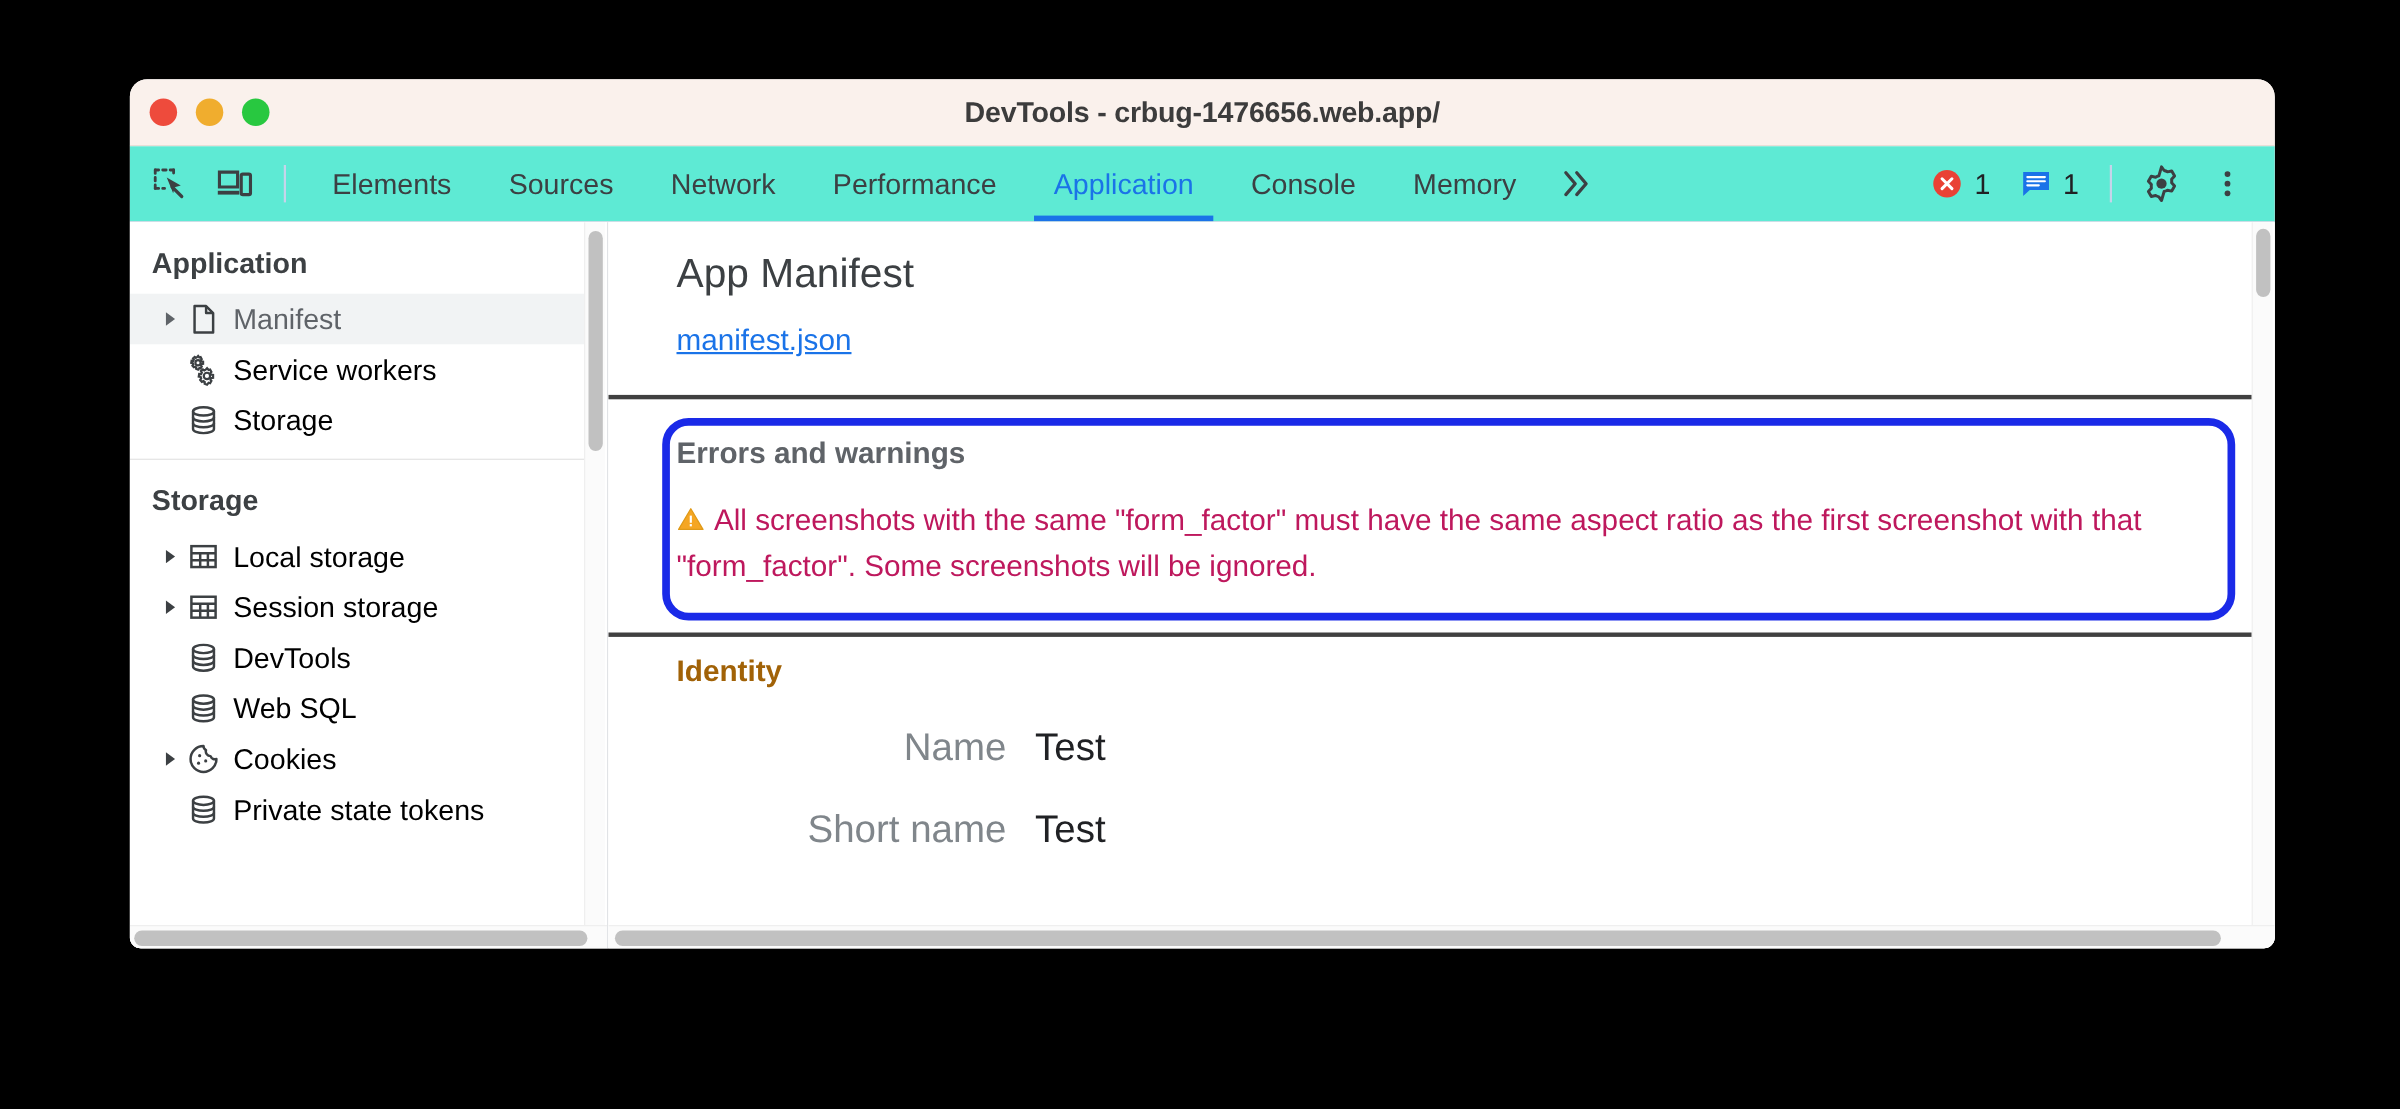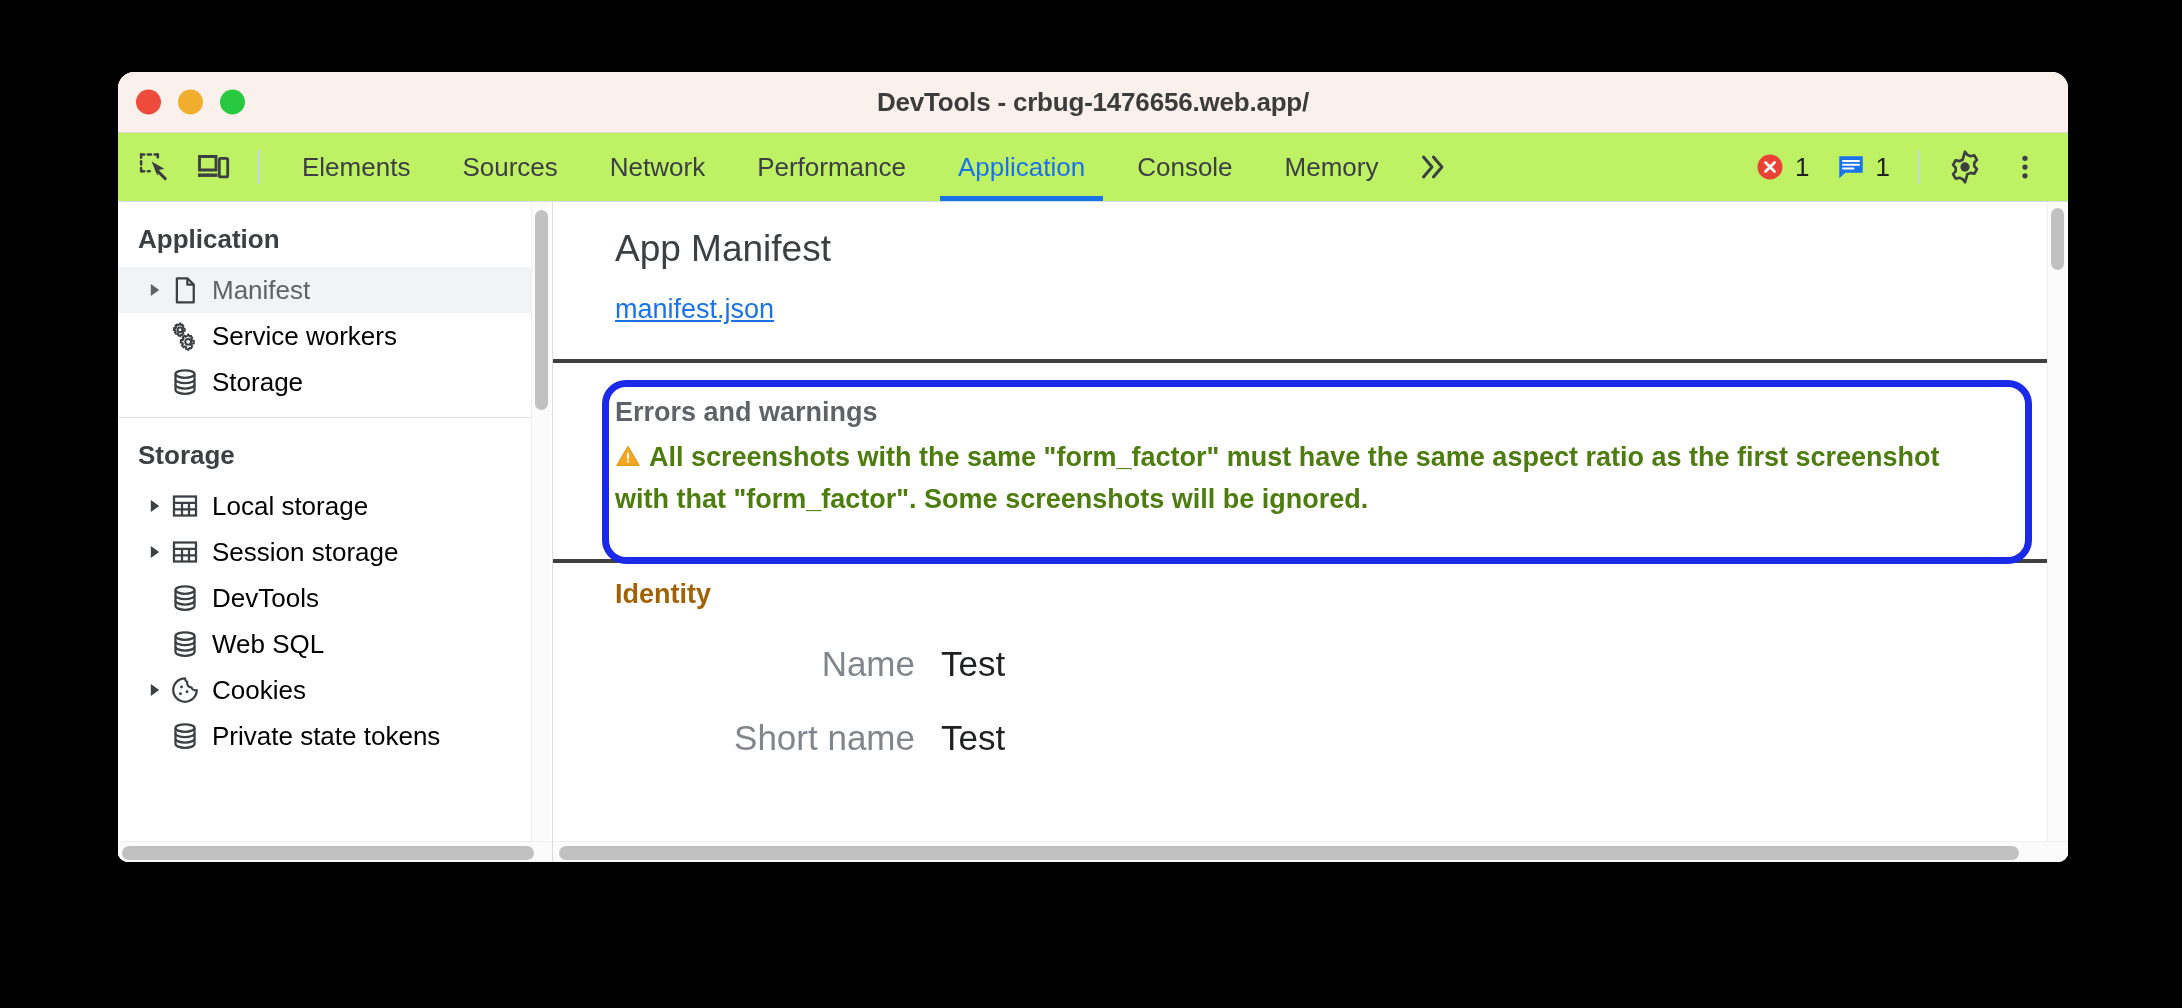--- a/index.html
+++ b/index.html
@@ -64,21 +64,21 @@
     font-size: 26px;
     font-weight: bold;
     color: #3c3c3c;
     letter-spacing: -0.2px;
   }
 
   
   #tabbar {
     position: relative;
     height: 68px;
-    background: #bef264;
+    background: #5eead4;
     display: flex;
     align-items: center;
     border-bottom: 1px solid #d6dde8;
   }
 
   .tb-icon-btn {
     width: 58px;
     height: 58px;
     display: flex;
     align-items: center;
@@ -284,26 +284,25 @@
   #errors-block {
     padding: 34px 0 40px 0;
     position: relative;
   }
   #errors-title {
     font-size: 27px;
     font-weight: bold;
     color: #5f6368;
   }
   #errors-msg {
-    margin-top: 10px;
+    margin-top: 26px;
     font-size: 27px;
-    color: #4d7c0f;
+    color: #be185d;
     line-height: 1.45;
     max-width: 1380px;
-    font-weight: bold;
   }
   .warn-ico {
     display: inline-block;
     vertical-align: -3px;
     margin-right: 8px;
   }
 
   
   #highlight-box {
     position: absolute;

